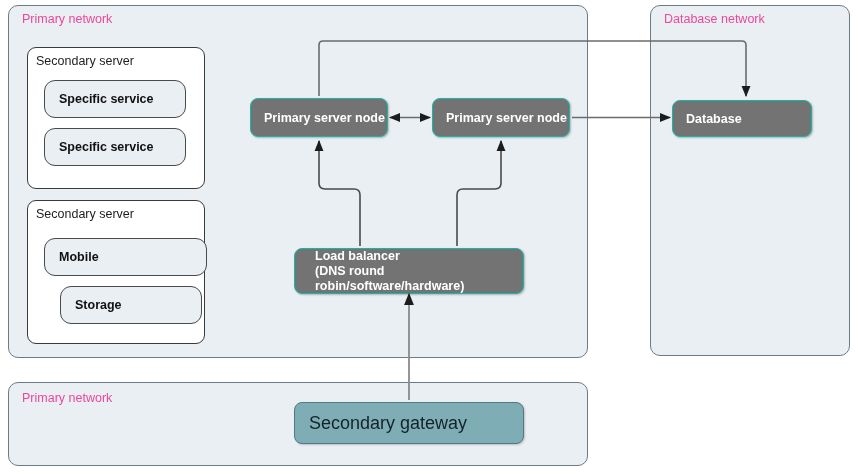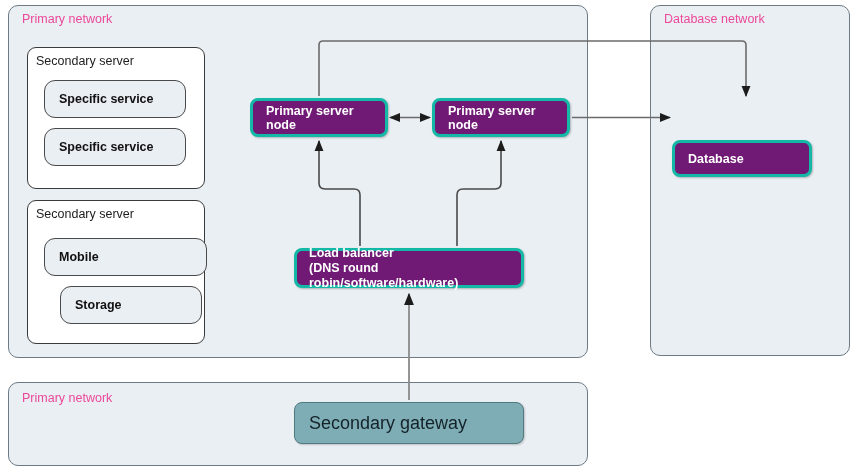--- a/index.html
+++ b/index.html
@@ -58,22 +58,22 @@
     align-items: center;
     padding-left: 14px;
     font-size: 12.5px;
     font-weight: bold;
     color: #111111;
   }
 
   
   .darkbox {
     position: absolute;
-    background: #701a75;
-    border: 3px solid #14b8a6;
+    background: #737373;
+    border: 1px solid #14b8a6;
     border-radius: 8px;
     box-sizing: border-box;
     display: flex;
     flex-direction: column;
     justify-content: center;
     padding-left: 13px;
     color: #ffffff;
     font-size: 12.5px;
     font-weight: bold;
     box-shadow: 1px 1px 2px rgba(0,0,0,0.25);
@@ -121,28 +121,28 @@
   <div class="svcbox" style="left:44px; top:128px; width:142px; height:38px;">Specific service</div>
 
   <div class="subserver" style="left:27px; top:200px; width:178px; height:144px;"></div>
   <div class="subserver-title" style="left:36px; top:207px;">Secondary server</div>
   <div class="svcbox" style="left:44px; top:238px; width:163px; height:38px;">Mobile</div>
   <div class="svcbox" style="left:60px; top:286px; width:142px; height:38px;">Storage</div>
 
   <div class="darkbox" style="left:250px; top:98px; width:138px; height:39px;">Primary server node</div>
   <div class="darkbox" style="left:432px; top:98px; width:138px; height:39px;">Primary server node</div>
 
-  <div class="darkbox" style="left:294px; top:248px; width:230px; height:40px; padding-left:12px;">
+  <div class="darkbox" style="left:294px; top:248px; width:230px; height:46px; padding-left:20px;">
     <span style="line-height:15px;">Load balancer</span>
     <span class="sub" style="line-height:15px;">(DNS round robin/software/hardware)</span>
   </div>
 
   <div class="panel" style="left:650px; top:5px; width:200px; height:351px;"></div>
   <div class="panel-title" style="left:664px; top:12px;">Database network</div>
-  <div class="darkbox" style="left:672px; top:100px; width:140px; height:37px;margin-top:40px;">Database</div>
+  <div class="darkbox" style="left:672px; top:100px; width:140px; height:37px;">Database</div>
 
   <div class="panel" style="left:8px; top:382px; width:580px; height:84px;"></div>
   <div class="panel-title" style="left:22px; top:391px;">Primary network</div>
   <div class="tealbox" style="left:294px; top:402px; width:230px; height:42px;">Secondary gateway</div>
 
   <svg id="wires" viewBox="0 0 858 474" xmlns="http://www.w3.org/2000/svg">
     <defs>
       <marker id="arrow" viewBox="0 0 10 10" refX="9" refY="5" markerWidth="7" markerHeight="7" orient="auto-start-reverse">
         <path d="M 0 1 L 10 5 L 0 9 z" fill="#1c1c1c"></path>
       </marker>

